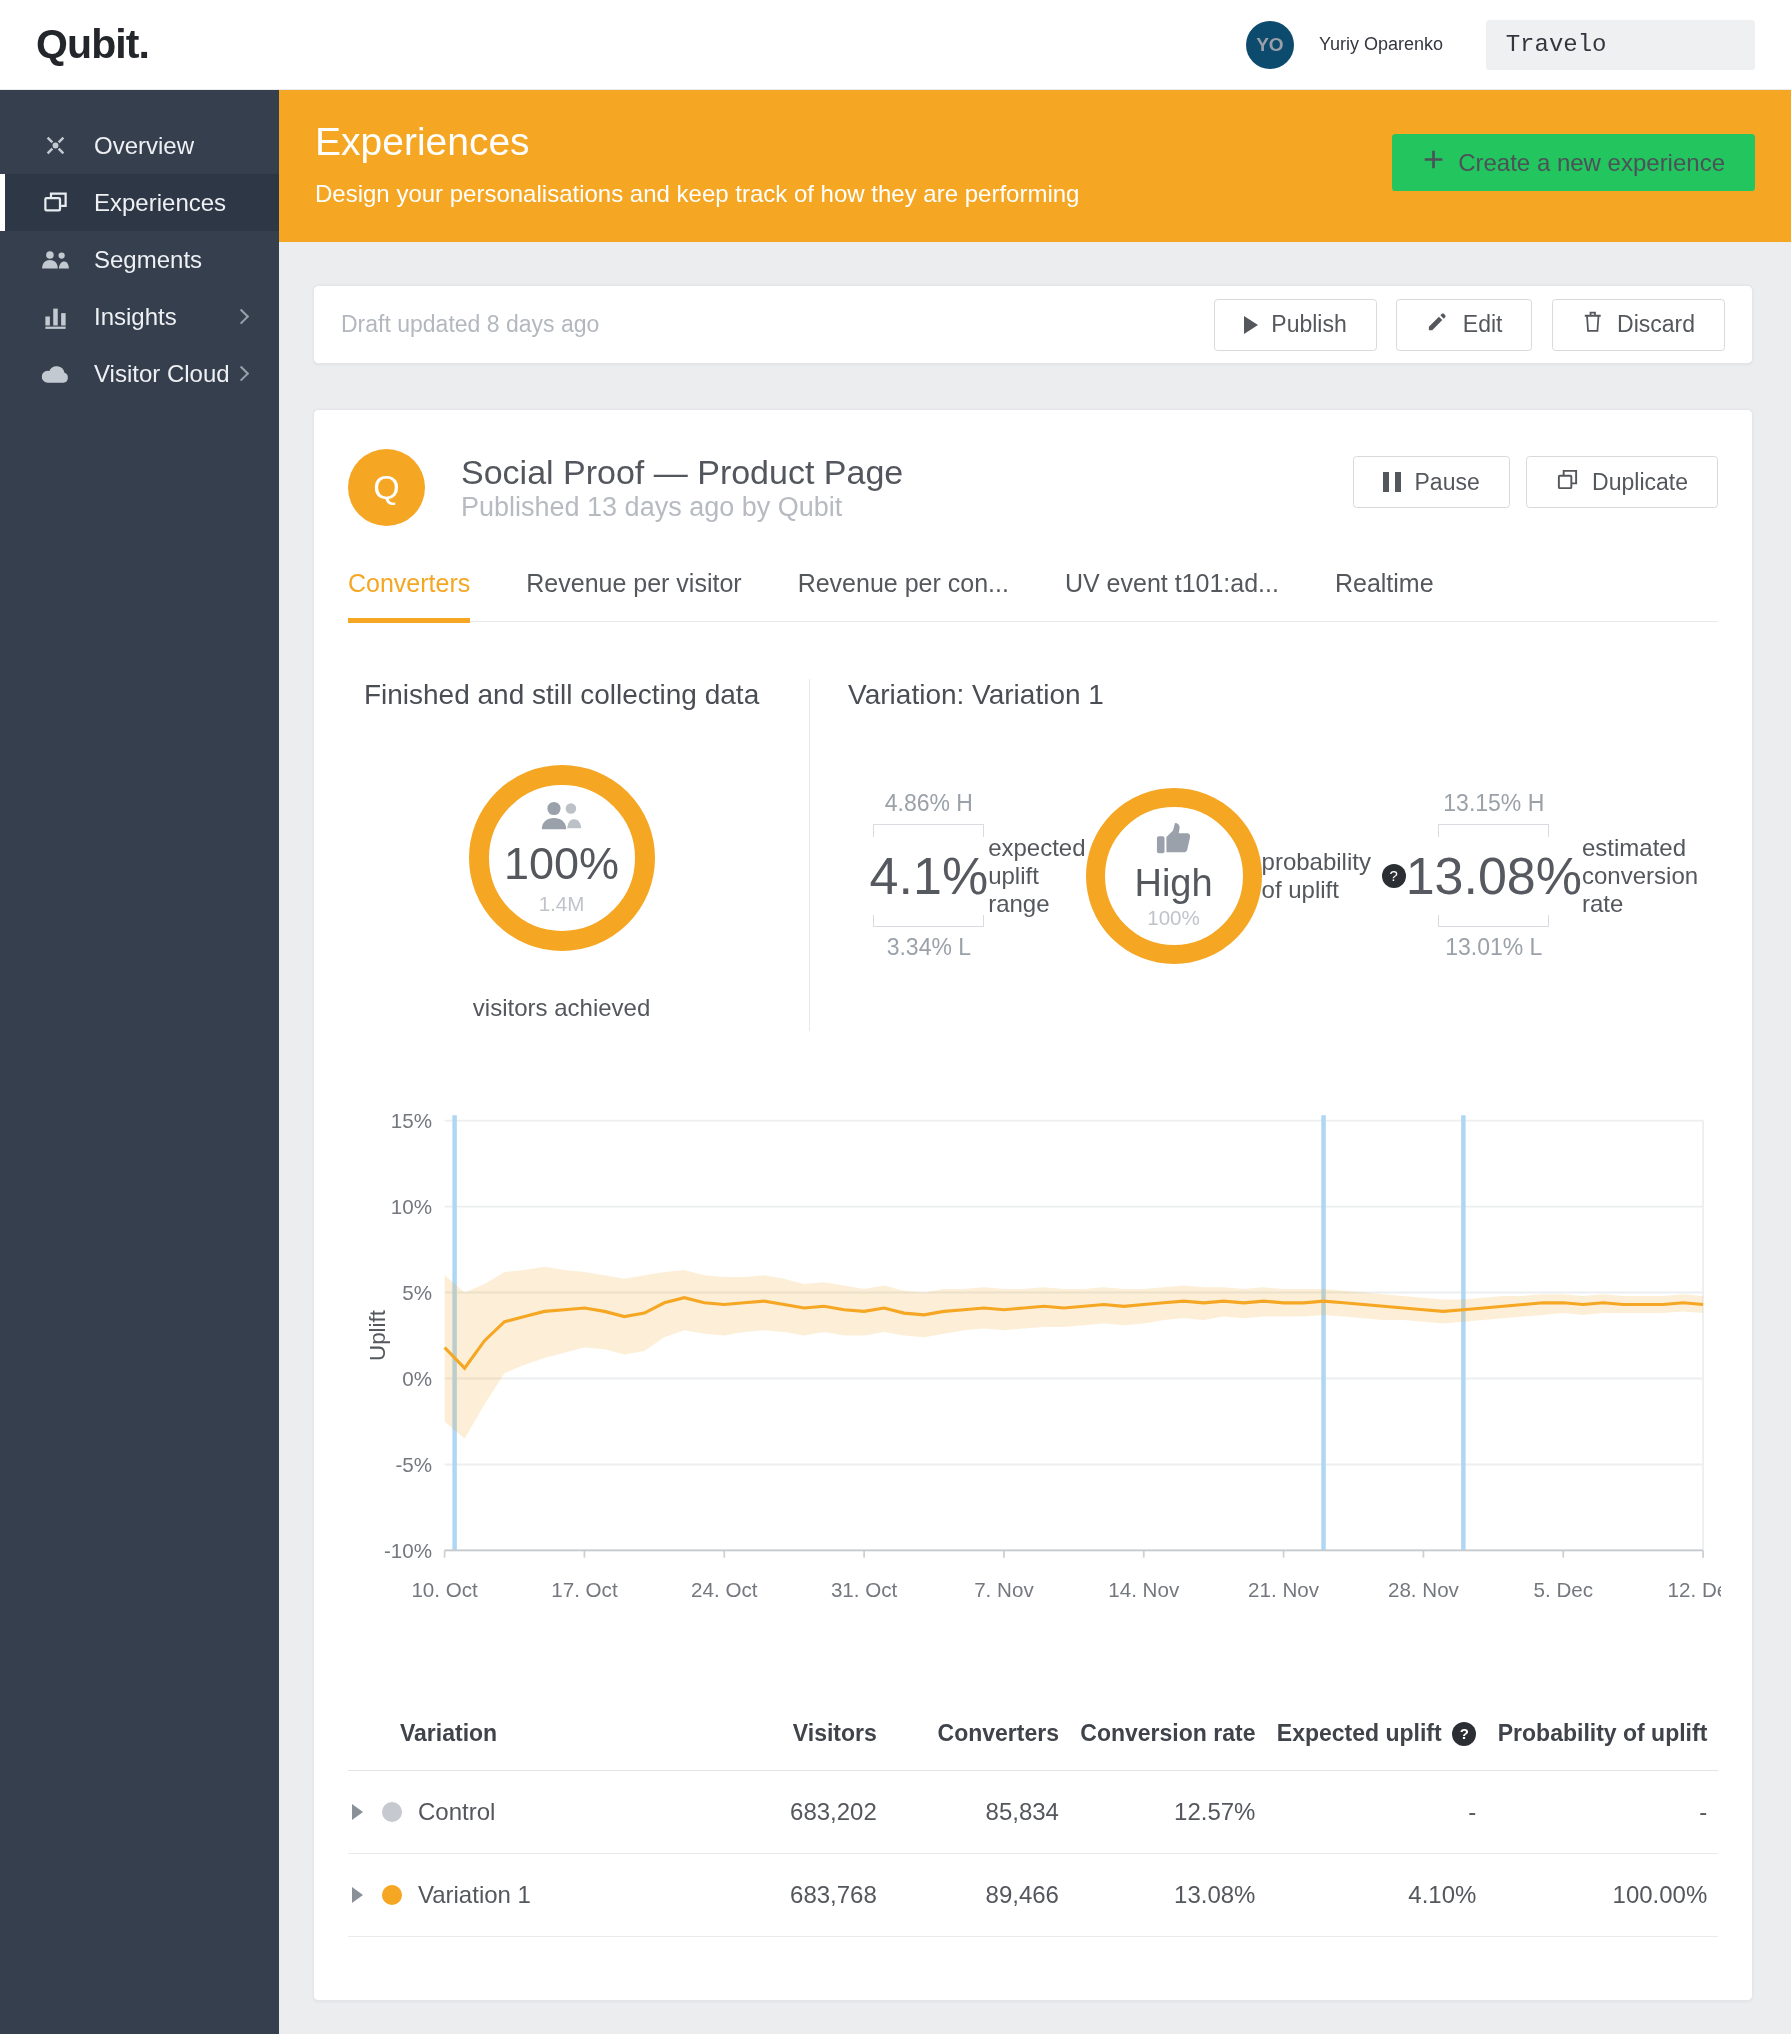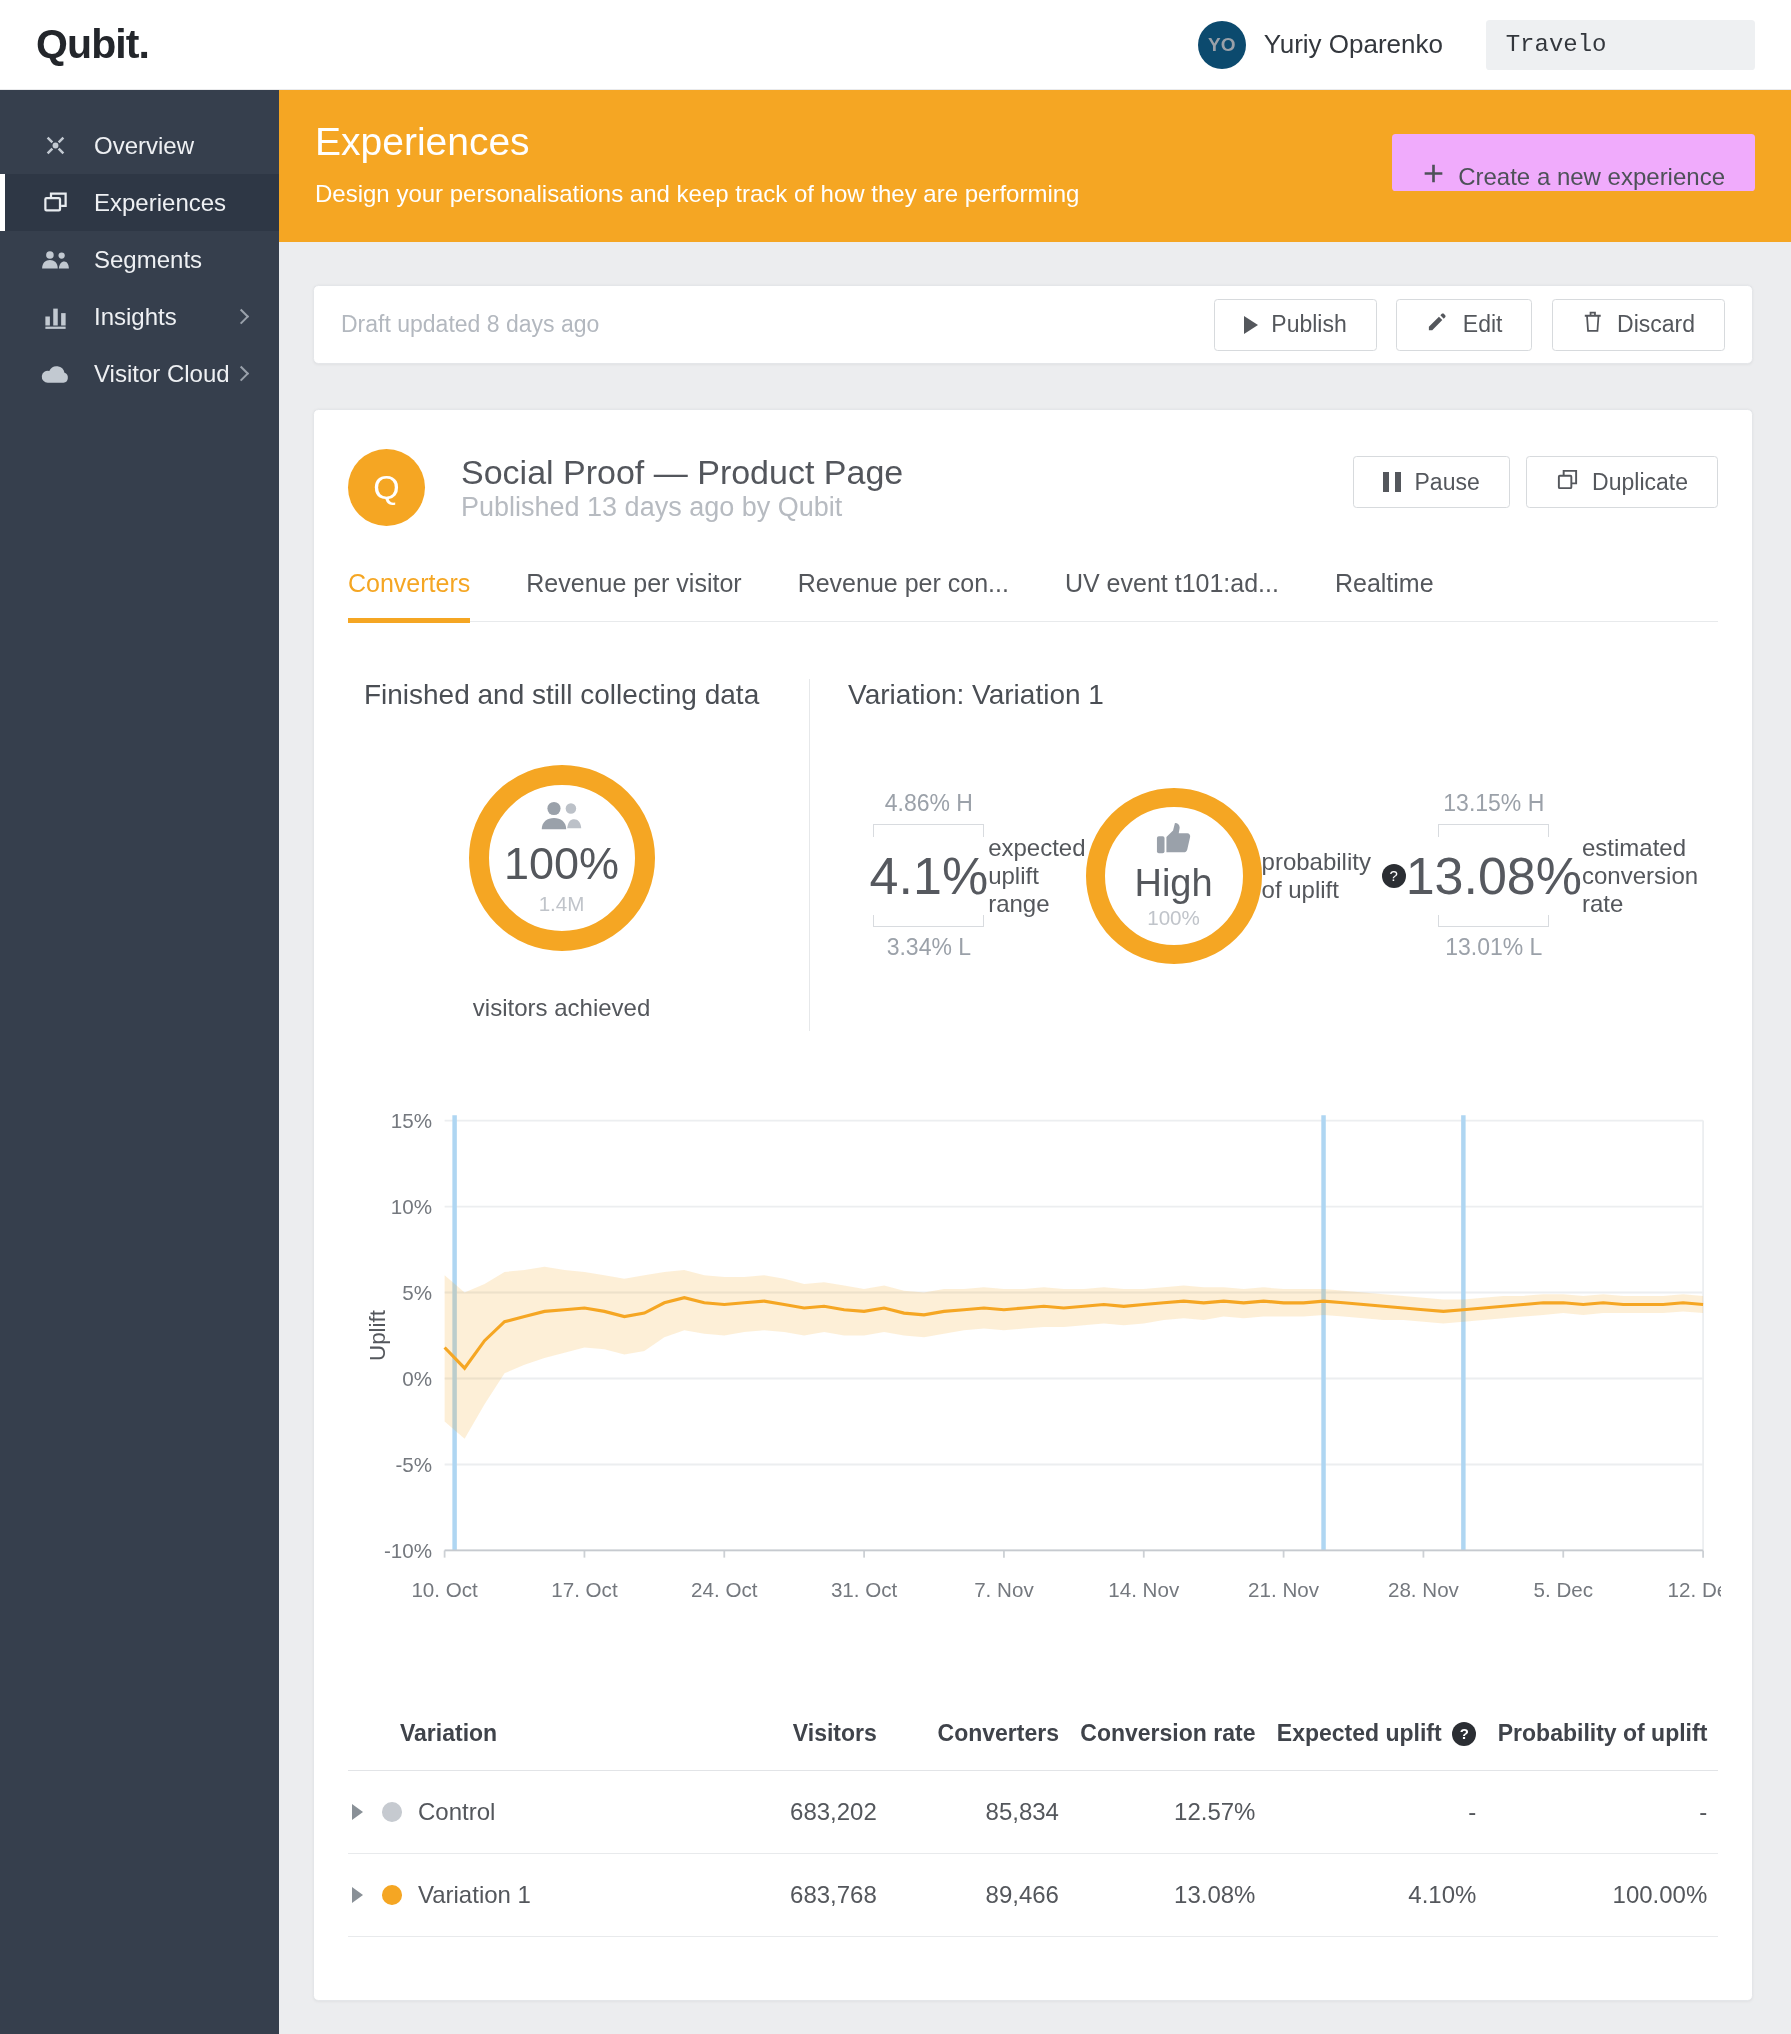--- a/index.html
+++ b/index.html
@@ -5,38 +5,38 @@
   * { margin:0; padding:0; box-sizing:border-box; }
   html,body { background:#ecedef; }
   body { font-family:"Liberation Sans", sans-serif; width:1791px; }
   .page { width:1791px; height:2035px; overflow:hidden; background:#ecedef; position:relative; }
 
   
   .topbar { height:90px; background:#ffffff; display:flex; align-items:center; padding:0 36px; border-bottom:0.9px solid #e9eaec; position:relative; z-index:3; }
   .logo { font-size:41px; font-weight:700; color:#23262b; letter-spacing:-0.9px; }
   .topbar-right { margin-left:auto; display:flex; align-items:center; }
   .avatar { width:48px; height:48px; border-radius:50%; background:#0c4a6e; color:#9aa0a8; font-size:19px; font-weight:700; display:flex; align-items:center; justify-content:center; }
-  .user-name { font-size:26px; color:#33373d; margin-left:18px; }
+  .user-name { font-size:18px; color:#33373d; margin-left:25px; }
   .account-box { width:269px; height:50px; background:#eef0f2; border-radius:3.6px; font-size:24px; color:#33373d; display:flex; align-items:center; padding:0 19.7px; margin-left:43px; cursor:pointer;font-family:Liberation Mono, monospace; }
 
   
   .app-row { display:flex; height:1945px; }
   .sidebar { width:279px; background:#363f4d; flex-shrink:0; padding-top:27px; }
   .nav-item { height:57px; display:flex; align-items:center; padding:0 32px 0 39px; color:#eef0f3; font-size:24px; cursor:pointer; position:relative; }
   .nav-item.active { background:#2e3745; }
   .nav-item.active::before { content:""; position:absolute; left:0; top:0; bottom:0; width:4.5px; background:#ffffff; }
   .nav-icon { width:32px; height:32px; margin-right:23px; display:flex; align-items:center; justify-content:center; flex-shrink:0; }
   .nav-chevron { margin-left:auto; width:10.7px; height:10.7px; border-top:2.7px solid #9aa1ab; border-right:2.7px solid #9aa1ab; transform:rotate(45deg); }
   .main { flex:1; display:flex; flex-direction:column; min-width:0; }
 
   
   .page-header { height:152px; background:#f5a623; padding:30px 36px 0 36px; display:flex; }
   .ph-title { font-size:39px; color:#ffffff; font-weight:400; }
   .ph-sub { font-size:24px; color:#ffffff; margin-top:16px; }
-  .create-btn { margin-left:auto; align-self:flex-start; margin-top:14.3px; background:#f0abfc; border:none; border-radius:3.6px; height:57px; padding:0 30px; font-size:24px; color:#4d5158; display:flex; align-items:flex-end; gap:13px; cursor:pointer; font-family:inherit; }
+  .create-btn { margin-left:auto; align-self:flex-start; margin-top:14.3px; background:#22c55e; border:none; border-radius:3.6px; height:57px; padding:0 30px; font-size:24px; color:#4d5158; display:flex; align-items:center; gap:13px; cursor:pointer; font-family:inherit; }
 
   .content { padding:43px 38px 0 34px; }
 
   
   .draft-bar { background:#ffffff; border:0.9px solid #e4e6e9; border-radius:5.4px; height:79px; display:flex; align-items:center; padding:0 27px; box-shadow:0 0.9px 2.7px rgba(0,0,0,0.05); }
   .draft-text { color:#b3b8bf; font-size:23px; }
   .draft-actions { margin-left:auto; display:flex; gap:19.7px; }
   .btn { background:#ffffff; border:0.9px solid #d7dadd; border-radius:3.6px; height:52px; padding:0 29px; font-size:23px; color:#54575c; display:flex; align-items:center; gap:13.4px; cursor:pointer; font-family:inherit; }
   .play-icon { width:0; height:0; border-left:14.3px solid #54575c; border-top:9px solid transparent; border-bottom:9px solid transparent; }
 

